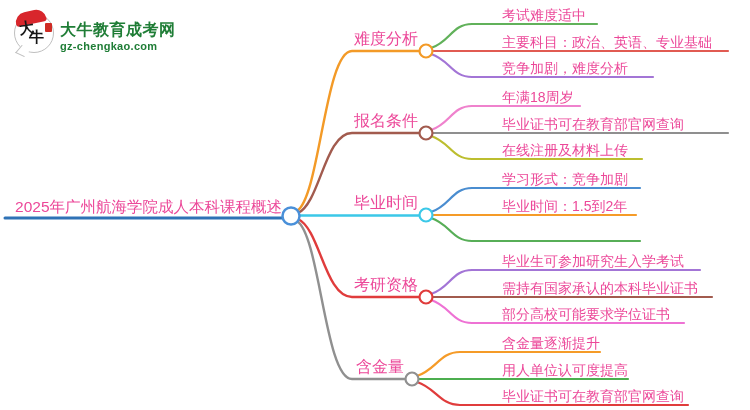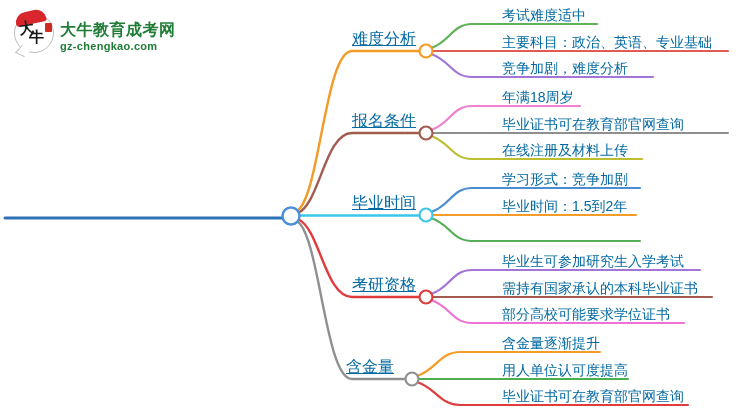--- a/index.html
+++ b/index.html
@@ -2,23 +2,23 @@
 <html><head>
 <meta charset="utf-8">
 <style>
   html,body{margin:0;padding:0;background:#fff;}
   .canvas{
     position:relative;width:750px;height:410px;background:#ffffff;
     font-family:"Liberation Sans",sans-serif;overflow:hidden;
   }
   svg.links{position:absolute;left:0;top:0;width:750px;height:410px;}
   svg.links path{fill:none;stroke-linecap:round;}
-  .lbl{position:absolute;color:#0369a1;white-space:nowrap;line-height:17px;}
+  .lbl{position:absolute;color:#ec4899;white-space:nowrap;line-height:17px;}
   .root-lbl{font-size:15.5px;font-weight:500;text-align:right;}
-  .topic{font-size:16px;font-weight:500;text-align:center;text-decoration:underline;}
+  .topic{font-size:16px;font-weight:500;text-align:right;}
   .child{font-size:14px;font-weight:500;}
   
   .logo{position:absolute;left:14px;top:10px;display:flex;align-items:flex-start;cursor:pointer;}
   .badge{position:relative;width:38px;height:38px;margin-top:3px;border-radius:50%;
          background:#fff;border:1.5px solid #bfbfbf;}
   .badge-arc{position:absolute;top:-3px;left:0;width:31px;height:13px;
              background:#d8262c;border-radius:16px 16px 4px 4px;transform:rotate(-12deg);}
   .badge-char{position:absolute;font-family:"Liberation Serif",serif;font-weight:700;color:#161616;}
   .badge-char.top{top:5px;left:4px;font-size:15px;transform:rotate(-8deg);}
   .badge-char.bottom{top:14px;left:14px;font-size:15px;}
@@ -80,20 +80,21 @@
       <span class="badge-char bottom">牛</span>
       <div class="badge-seal"></div>
       <div class="badge-tail"></div>
     </div>
     <div class="logo-text">
       <span class="logo-title">大牛教育成考网</span>
       <span class="logo-domain">gz-chengkao.com</span>
     </div>
   </div>
 
+  <div class="lbl root-lbl" style="left:2px;top:198px;width:280px;">2025年广州航海学院成人本科课程概述</div>
 
   <div class="lbl topic" style="left:350px;top:30px;width:68px;">难度分析</div>
   <div class="lbl topic" style="left:350px;top:112px;width:68px;">报名条件</div>
   <div class="lbl topic" style="left:350px;top:194px;width:68px;">毕业时间</div>
   <div class="lbl topic" style="left:350px;top:276px;width:68px;">考研资格</div>
   <div class="lbl topic" style="left:336px;top:358px;width:68px;">含金量</div>
 
   <div class="lbl child" style="left:502px;top:7px;">考试难度适中</div>
   <div class="lbl child" style="left:502px;top:34px;">主要科目：政治、英语、专业基础</div>
   <div class="lbl child" style="left:502px;top:60px;">竞争加剧，难度分析</div>

